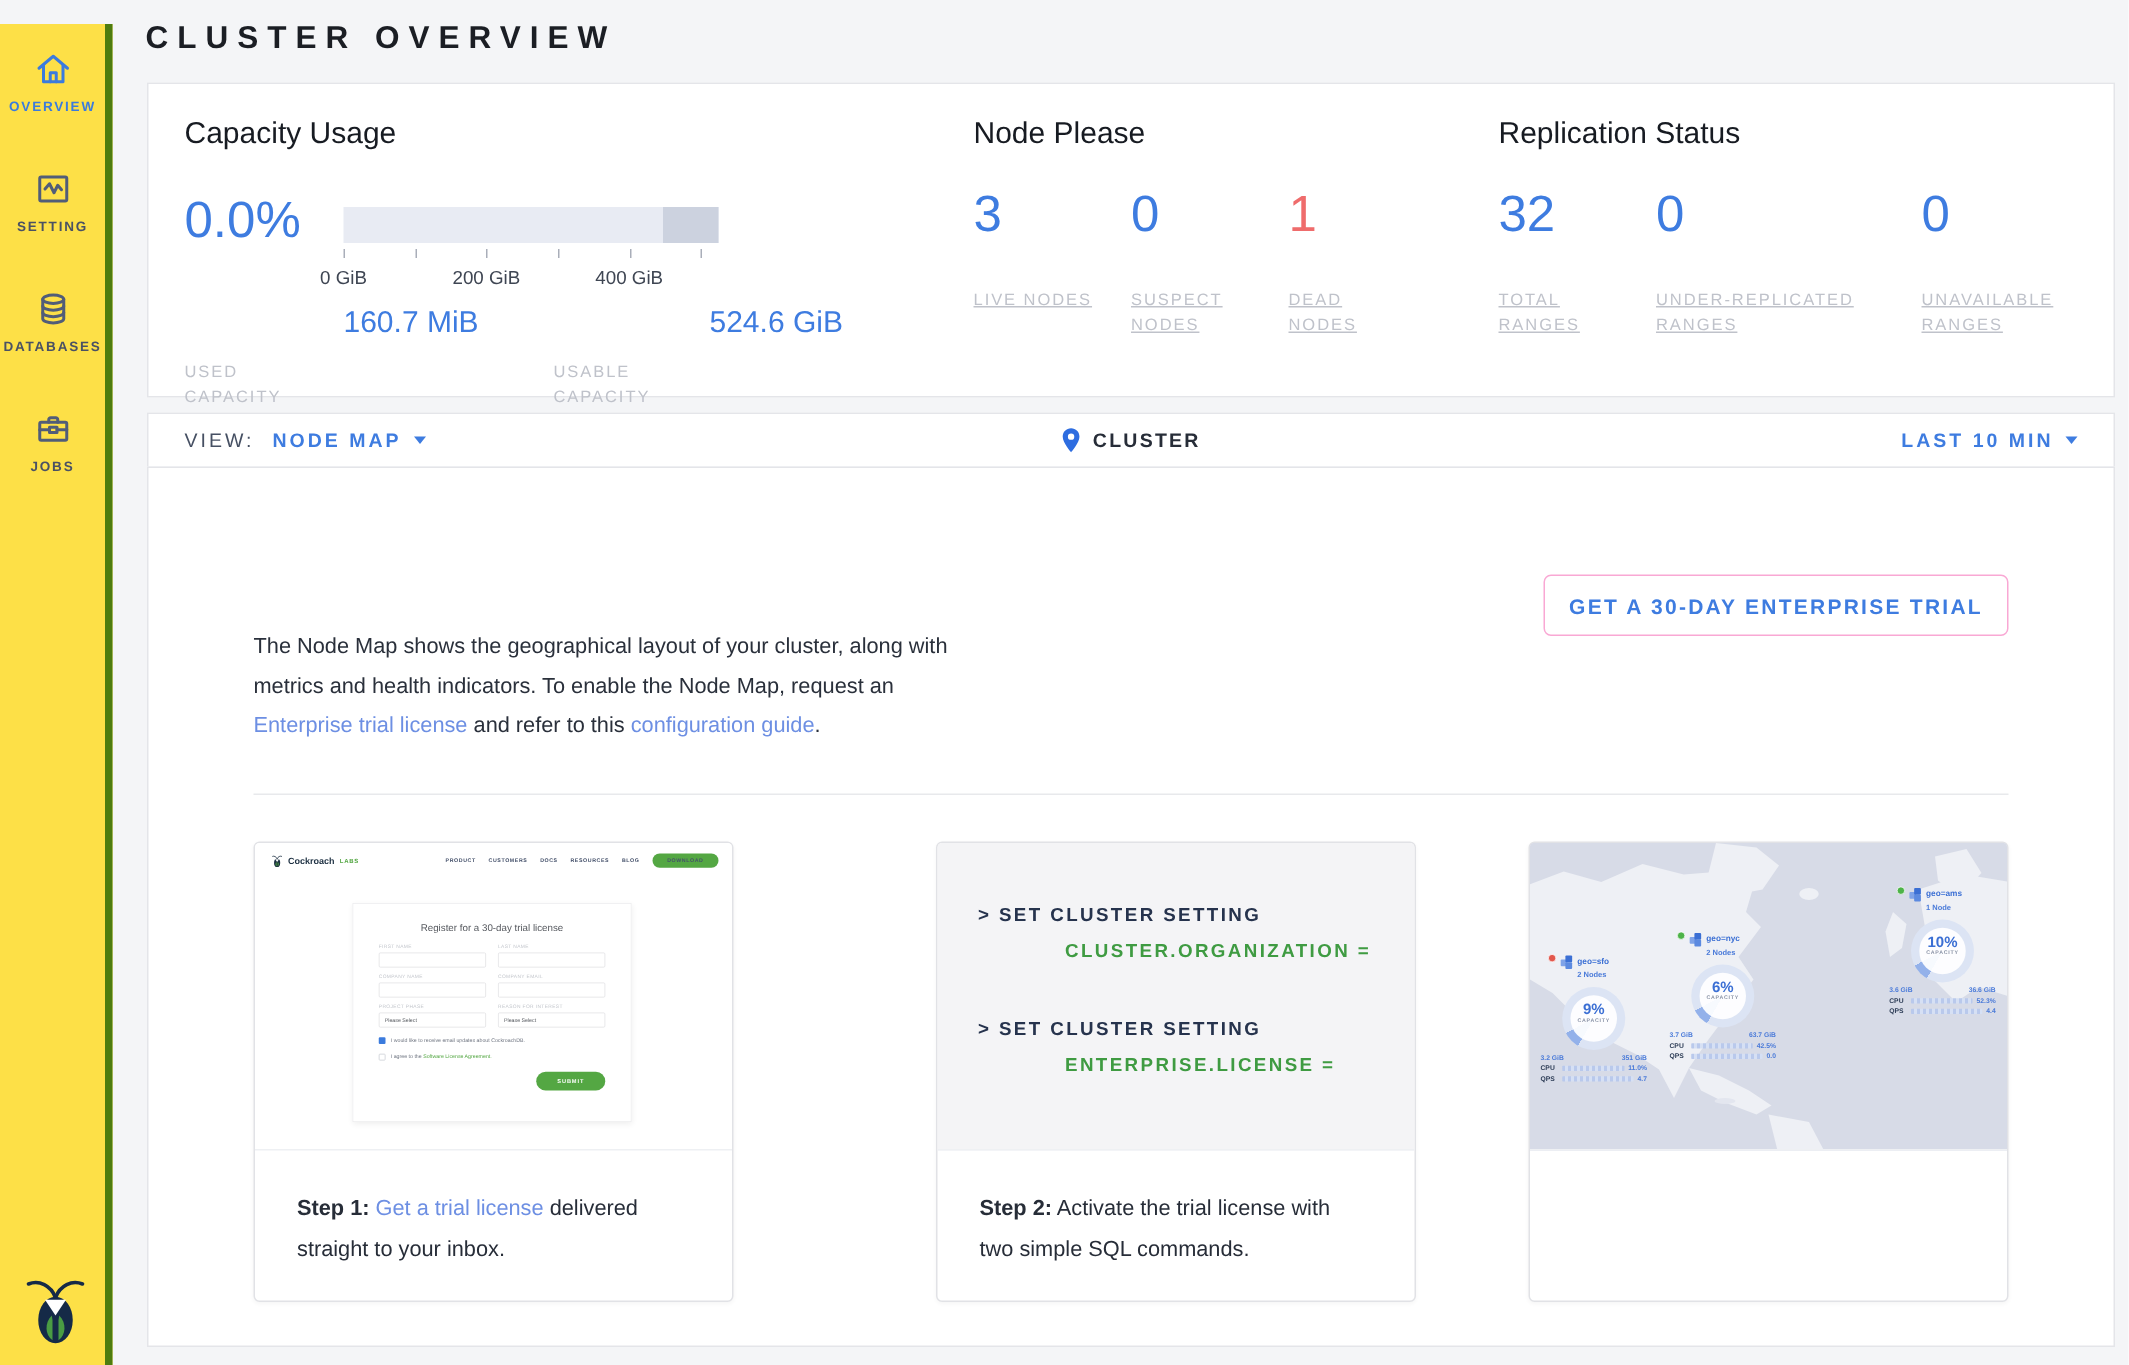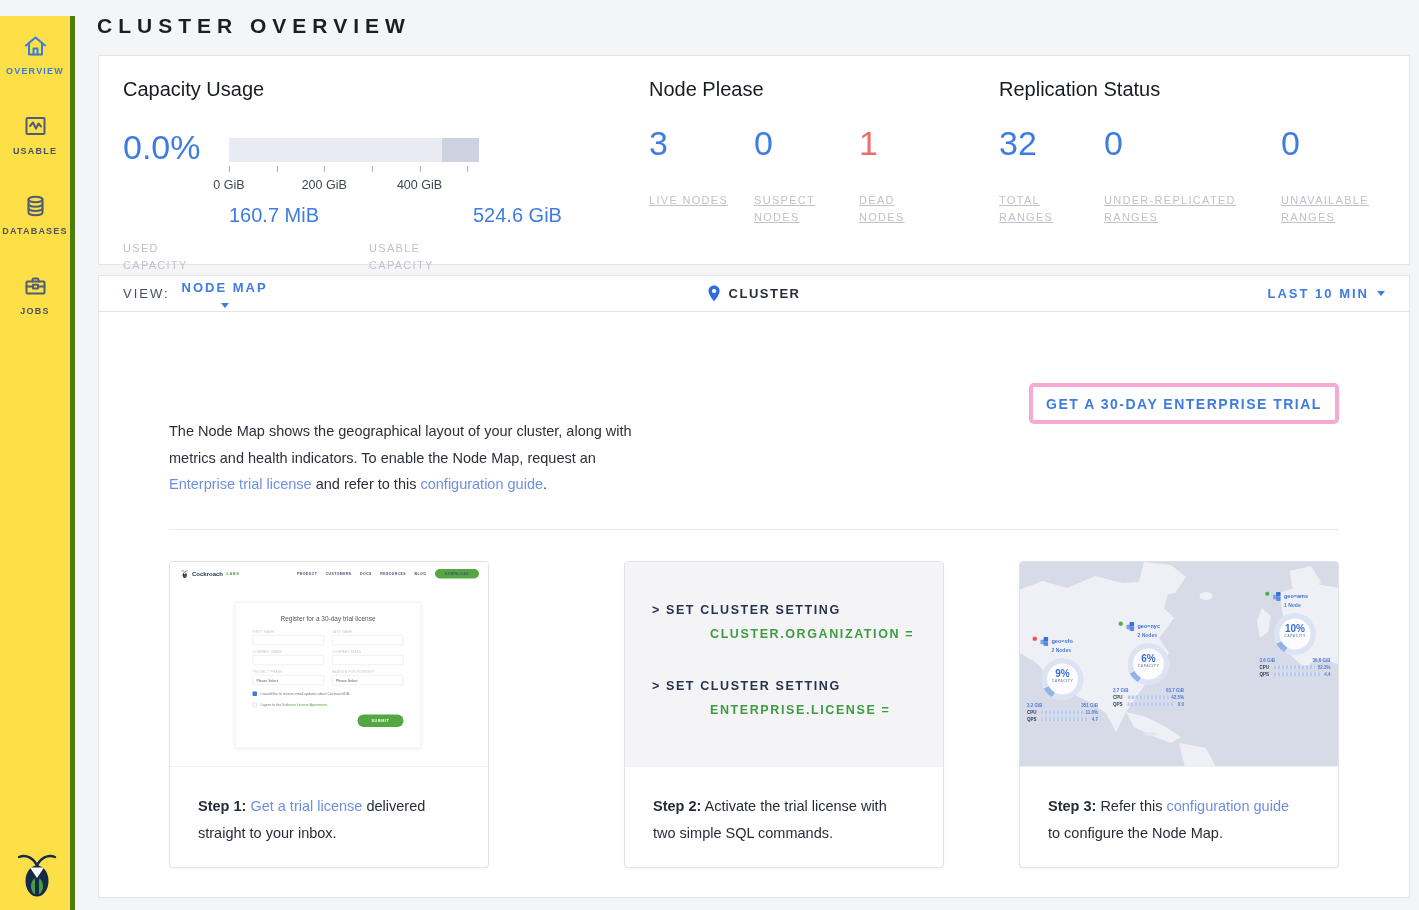--- a/index.html
+++ b/index.html
@@ -45,35 +45,35 @@
     line-height:17px; color:#bfc2ca;margin-top:46px; }
   .cap-value { position:absolute; font-size:20px; color:#3e7ce0; }
   .stat { position:absolute; top:66px; }
   .stat-value { font-size:34px; line-height:42px; color:#3e7ce0; }
   .stat-value.red { color:#ef6c6c; }
   .stat-label { margin-top:28px; font-size:11px; font-weight:500; letter-spacing:1.3px;
     line-height:17px; color:#bfc2ca;text-decoration:underline; }
   
   .vb-label { font-size:13px; letter-spacing:2px; color:#465063; }
   .vb-select { margin-left:12px; font-size:13px; letter-spacing:2px; font-weight:600;
-    color:#3e7ce0; cursor:pointer; display:flex; align-items:center; gap:8px;flex-direction:column; }
+    color:#3e7ce0; cursor:pointer; display:flex; align-items:center; gap:8px; }
   .caret { display:inline-block; width:0; height:0; border-left:4.5px solid transparent;
     border-right:4.5px solid transparent; border-top:5.5px solid #3e7ce0; }
   .vb-center { position:absolute; left:50%; transform:translateX(-50%);
     display:flex; align-items:center; gap:8px; font-size:13px; letter-spacing:1.5px;
     font-weight:600; color:#272d38; }
   .vb-time { margin-left:auto; font-size:13px; letter-spacing:2px; font-weight:600;
     color:#3e7ce0; cursor:pointer; display:flex; align-items:center; gap:8px; }
   
   .nm-heading { position:absolute; left:70px; top:62px; font-size:23px; font-weight:600; color:#20242c; }
   .nm-text { position:absolute; left:70px; top:106px; width:468px;
     font-size:14.5px; line-height:26.5px; color:#2a303b; }
   .link { color:#6d8fe3; cursor:pointer; text-decoration:none; }
   .trial-btn { position:absolute; left:930px; top:71px; width:310px; height:41px;
-    background:#fff; border:4px solid #f9a8d4; border-radius:5px; cursor:pointer;
+    background:#fff; border:1px solid #f9a8d4; border-radius:5px; cursor:pointer;
     font-family:"Liberation Sans", sans-serif;
     font-size:14px; letter-spacing:1.5px; font-weight:600; color:#3e7ce0; }
   .nm-divider { position:absolute; left:70px; top:217px; width:1170px;
     border-top:1px solid #e8e9ec; }
   
   .card { position:absolute; top:249px; width:320px; height:307px; background:#fff;
     border:1px solid #e1e2e6; border-radius:4px; overflow:hidden;
     box-shadow:0 1px 3px rgba(0,0,0,0.04); }
   .card-1 { left:70px; } .card-2 { left:525px; } .card-3 { left:920px; }
   .card-img { position:relative; height:205px; border-bottom:1px solid #eef0f3; overflow:hidden; }
@@ -149,21 +149,21 @@
         <path d="M6.5 10.5 V21.5 H19.5 V10.5"></path>
         <path d="M11 21.5 V15.5 H15 V21.5"></path>
     </svg>
     <span class="side-label">OVERVIEW</span>
   </div>
   <div class="side-item">
     <svg width="27" height="26" viewBox="0 0 26 26" fill="none" stroke="#515d78" stroke-width="2" stroke-linecap="round" stroke-linejoin="round">
       <rect x="4" y="5" width="18" height="16" rx="1"></rect>
         <path d="M7.5 13 L10.5 9.5 L13.5 15.5 L16 10.5 L18.5 13.5"></path>
     </svg>
-    <span class="side-label">USABLE</span>
+    <span class="side-label">SETTING</span>
   </div>
   <div class="side-item">
     <svg width="27" height="26" viewBox="0 0 26 26" fill="none" stroke="#515d78" stroke-width="2" stroke-linecap="round" stroke-linejoin="round">
       <ellipse cx="13" cy="6.5" rx="7" ry="2.8"></ellipse>
         <path d="M6 6.5 V19.5 a7 2.8 0 0 0 14 0 V6.5"></path>
         <path d="M6 11 a7 2.8 0 0 0 14 0"></path>
         <path d="M6 15.3 a7 2.8 0 0 0 14 0"></path>
     </svg>
     <span class="side-label">DATABASES</span>
   </div>
@@ -471,20 +471,14 @@
               <span class="loc-val">52.3%</span>
             </div>
           <div class="loc-row">
               <span class="loc-metric">QPS</span>
               <span class="loc-bar"></span>
               <span class="loc-val">4.4</span>
             </div>
         </div>
       </div>
     </div>
-    <p class="card-caption">
-      <b>Step 3:</b>
-      <span>Refer this</span>
-      <a class="link">configuration guide</a>
-      <span>to configure the Node Map.</span>
-    </p>
   </div>
 </section>
 
 </body></html>

